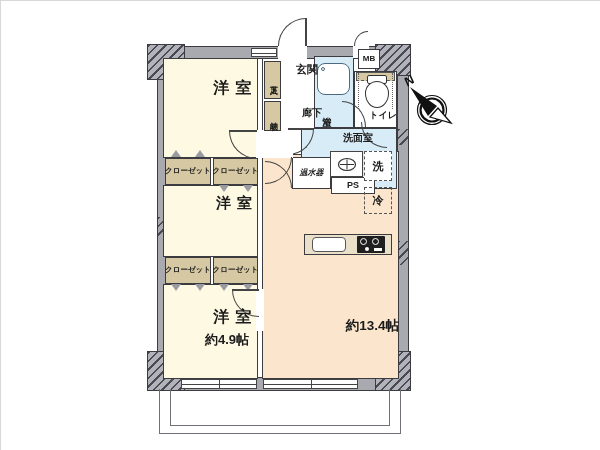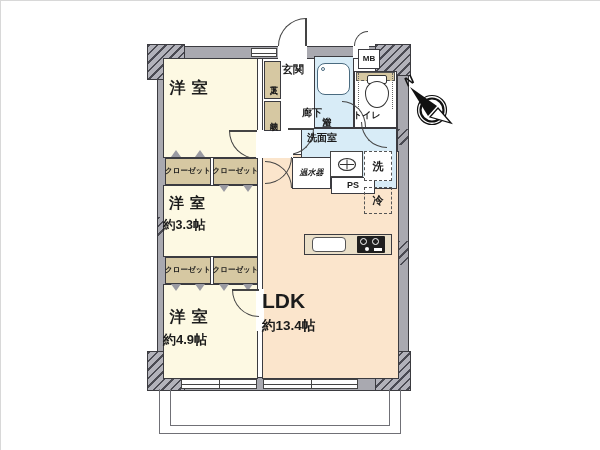--- a/index.html
+++ b/index.html
@@ -11,21 +11,21 @@
           background-image:repeating-linear-gradient(135deg,#4a4a52 0 1.5px,transparent 1.5px 6px);}
   .hatchseg{background:#a9a9b0;
           background-image:repeating-linear-gradient(135deg,#4a4a52 0 1.5px,transparent 1.5px 6px);}
   .room{border:1.5px solid #3b3b40;}
   .cream{background:#fdf9e3;}
   .peach{background:#fbe5cc;}
   .blue{background:#d8ecf7;}
   .whitebg{background:#ffffff;}
   .tan{background:#d6c8a2;font-family:Liberation Serif, serif;}
   .dashedbox{border:1.4px dashed #555;}
-  .lbl{font-weight:bold;color:#1b1b1b;text-align:left;line-height:1.1;white-space:nowrap;}
+  .lbl{font-weight:bold;color:#1b1b1b;text-align:right;line-height:1.1;white-space:nowrap;}
   .spaced{letter-spacing:.4em;padding-left:.4em;}
   .vtext{writing-mode:vertical-rl;text-orientation:upright;letter-spacing:1px;
          display:flex;align-items:center;justify-content:center;}
   .flexc{display:flex;align-items:center;justify-content:center;}
   .arc{border:0 solid #444;background:transparent;}
   .arc-tl{border-top-width:1.3px;border-left-width:1.3px;border-radius:100% 0 0 0;}
   .arc-tr{border-top-width:1.3px;border-right-width:1.3px;border-radius:0 100% 0 0;}
   .arc-br{border-bottom-width:1.3px;border-right-width:1.3px;border-radius:0 0 100% 0;}
   .arc-bl{border-bottom-width:1.3px;border-left-width:1.3px;border-radius:0 0 0 100%;}
   .leaf{background:#444;}
@@ -170,26 +170,24 @@
     <div class="win-tick"></div>
   </div>
   <div class="abs win" style="left:262px;top:378px;width:95px;height:10px;">
     <div class="win-mid"></div>
     <div class="win-tick"></div>
   </div>
 
   <div class="abs lbl spaced" style="left:162px;top:78px;width:95px;font-size:16px;">洋室</div>
 
   <div class="abs lbl spaced" style="left:162px;top:194px;width:95px;font-size:15px;">洋室</div>
-  <div class="abs lbl" style="left:162px;top:218px;width:95px;font-size:12.5px;">約3.3帖</div>
 
   <div class="abs lbl spaced" style="left:162px;top:307px;width:95px;font-size:16px;">洋室</div>
   <div class="abs lbl" style="left:162px;top:332px;width:86px;font-size:13px;">約4.9帖</div>
 
-  <div class="abs lbl" style="left:261px;top:288px;width:137px;font-size:21px;">LDK</div>
   <div class="abs lbl" style="left:261px;top:318px;width:137px;font-size:13.5px;">約13.4帖</div>
 
   <div class="abs lbl" style="left:281px;top:62px;width:36px;font-size:11px;">玄関</div>
   <div class="abs lbl" style="left:281px;top:106px;width:34px;font-size:10px;padding-left:20px;">廊下</div>
   <div class="abs lbl vtext" style="left:318px;top:92px;width:14px;height:34px;font-size:9px;letter-spacing:0;">浴室</div>
   <div class="abs lbl" style="left:352px;top:110px;width:44px;font-size:9px;">トイレ</div>
   <div class="abs lbl" style="left:306px;top:131px;width:66px;font-size:10px;">洗面室</div>
 
   <svg class="abs" style="left:400px;top:68px;" width="60" height="58" viewBox="0 0 60 58">
     <circle cx="31" cy="41" r="14.5" fill="#fff" stroke="#111" stroke-width="1.2"></circle>

